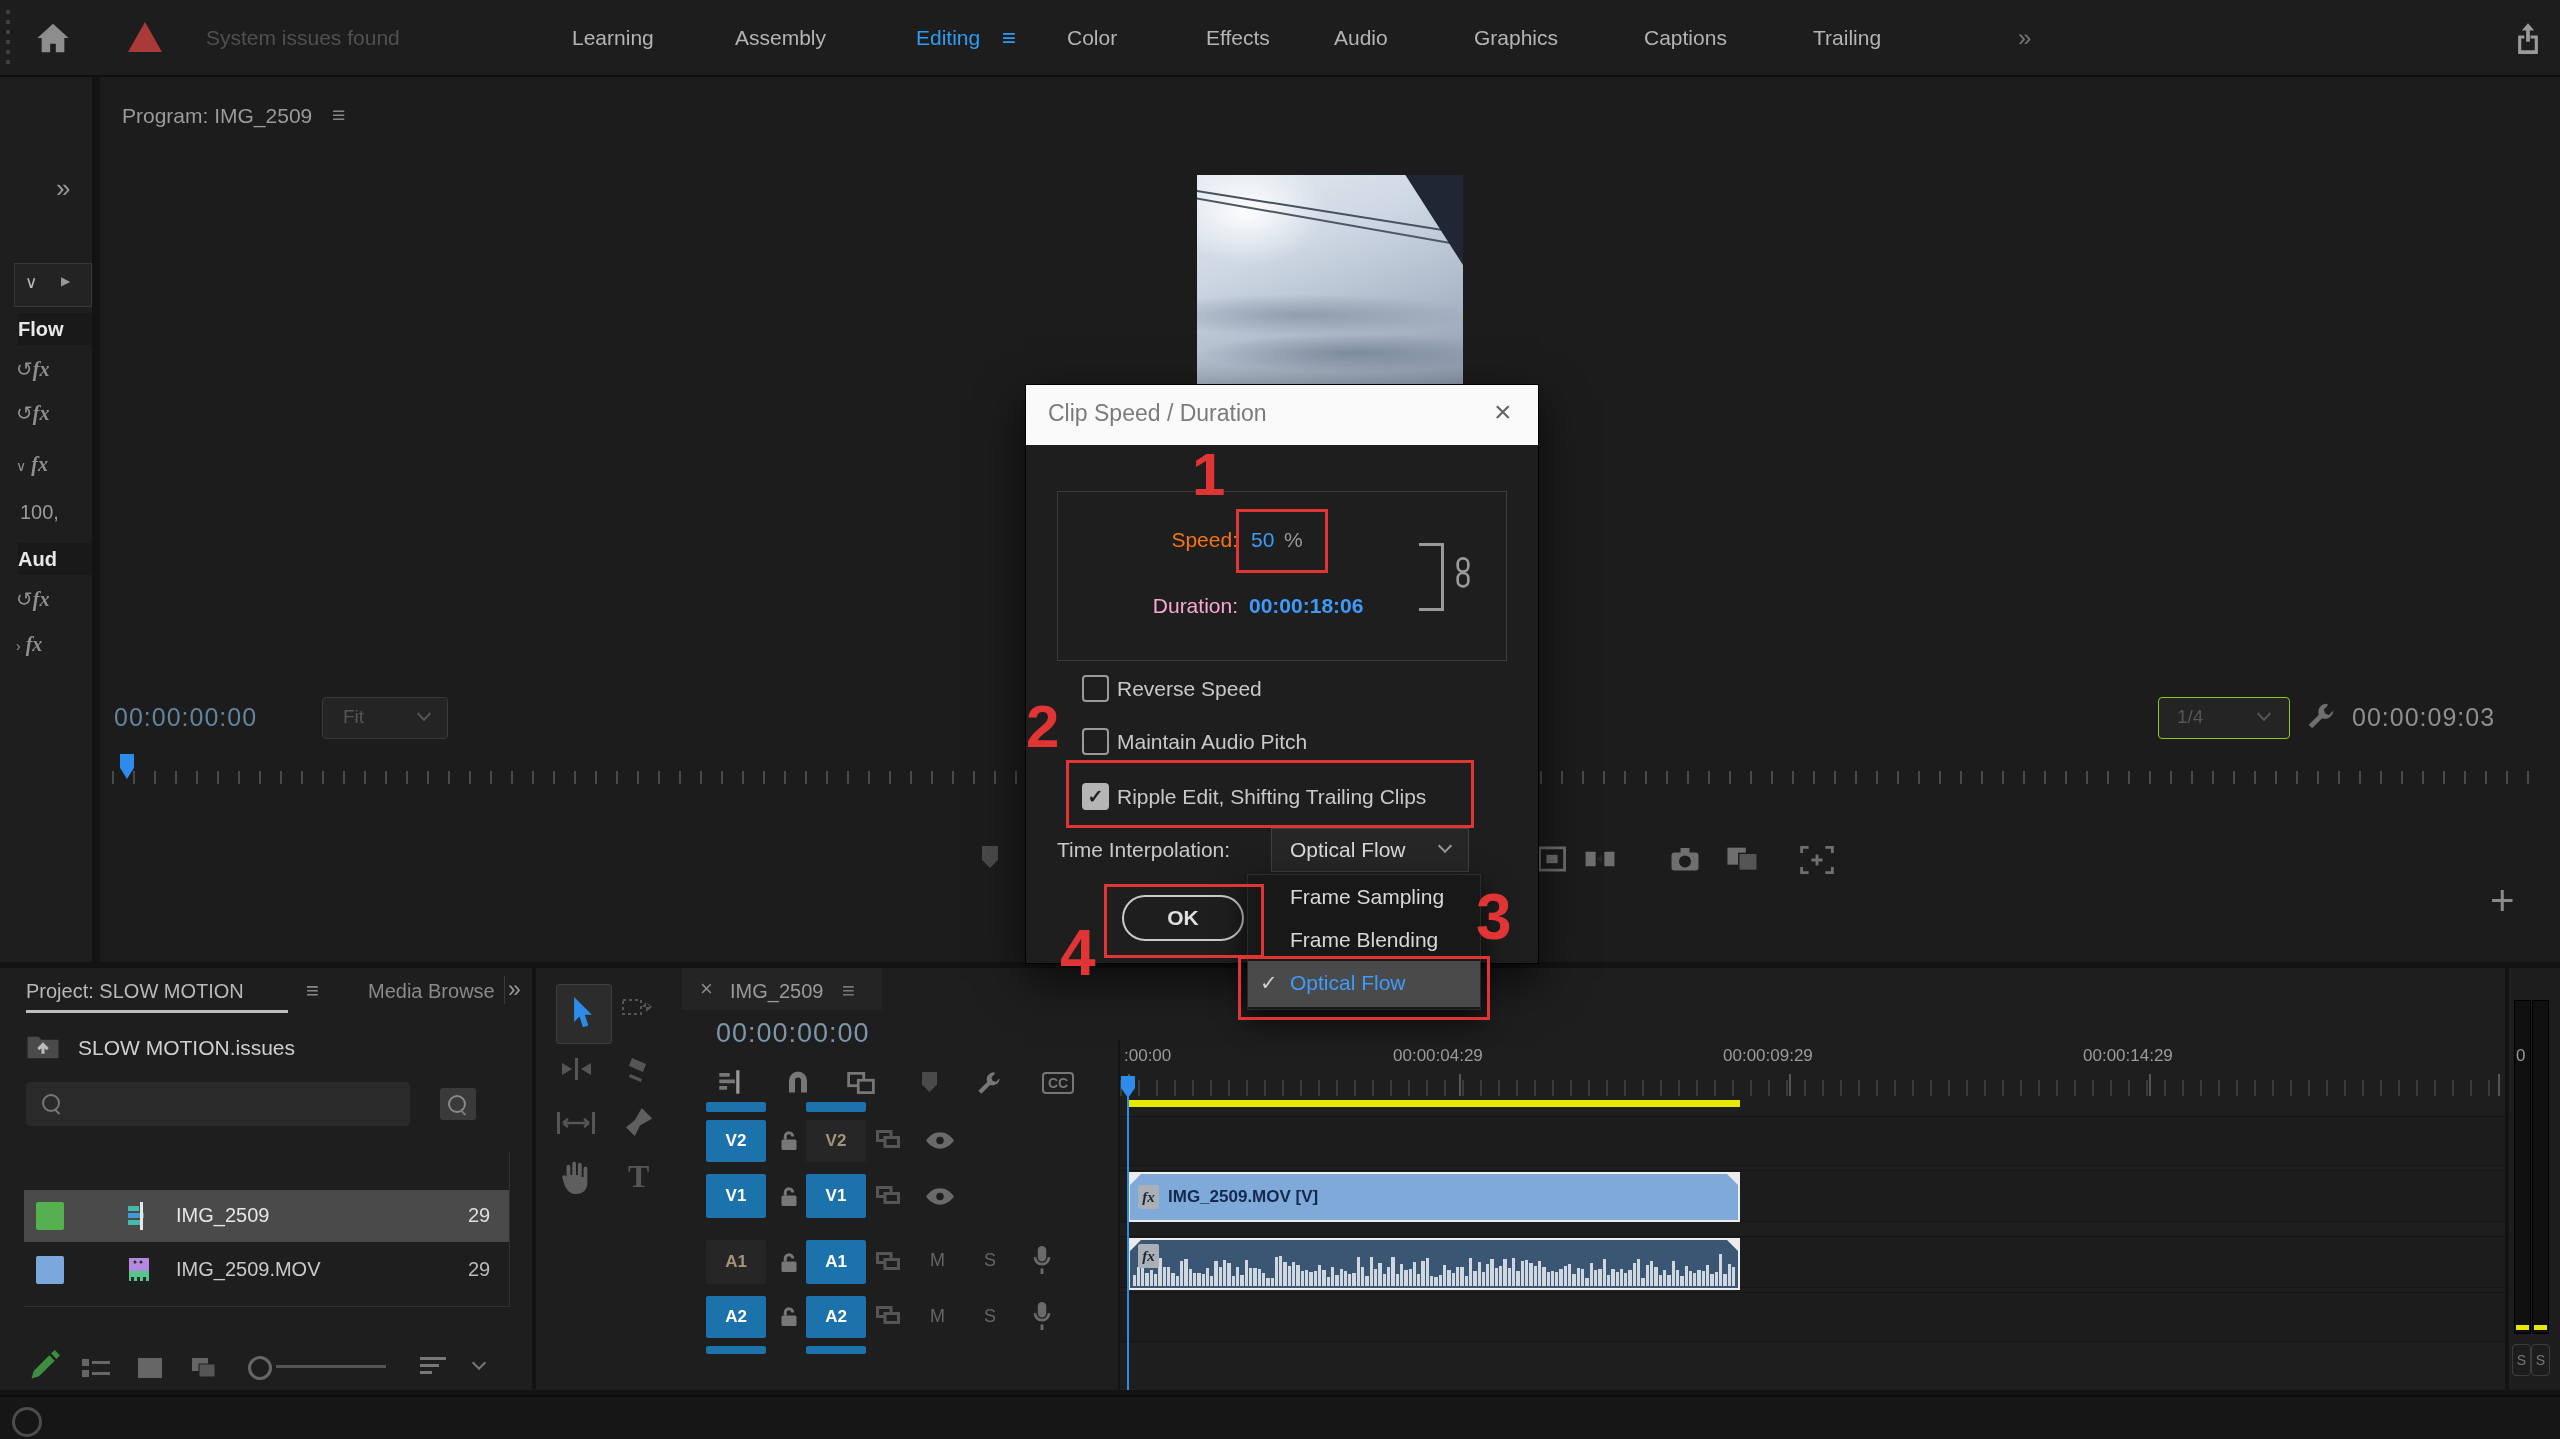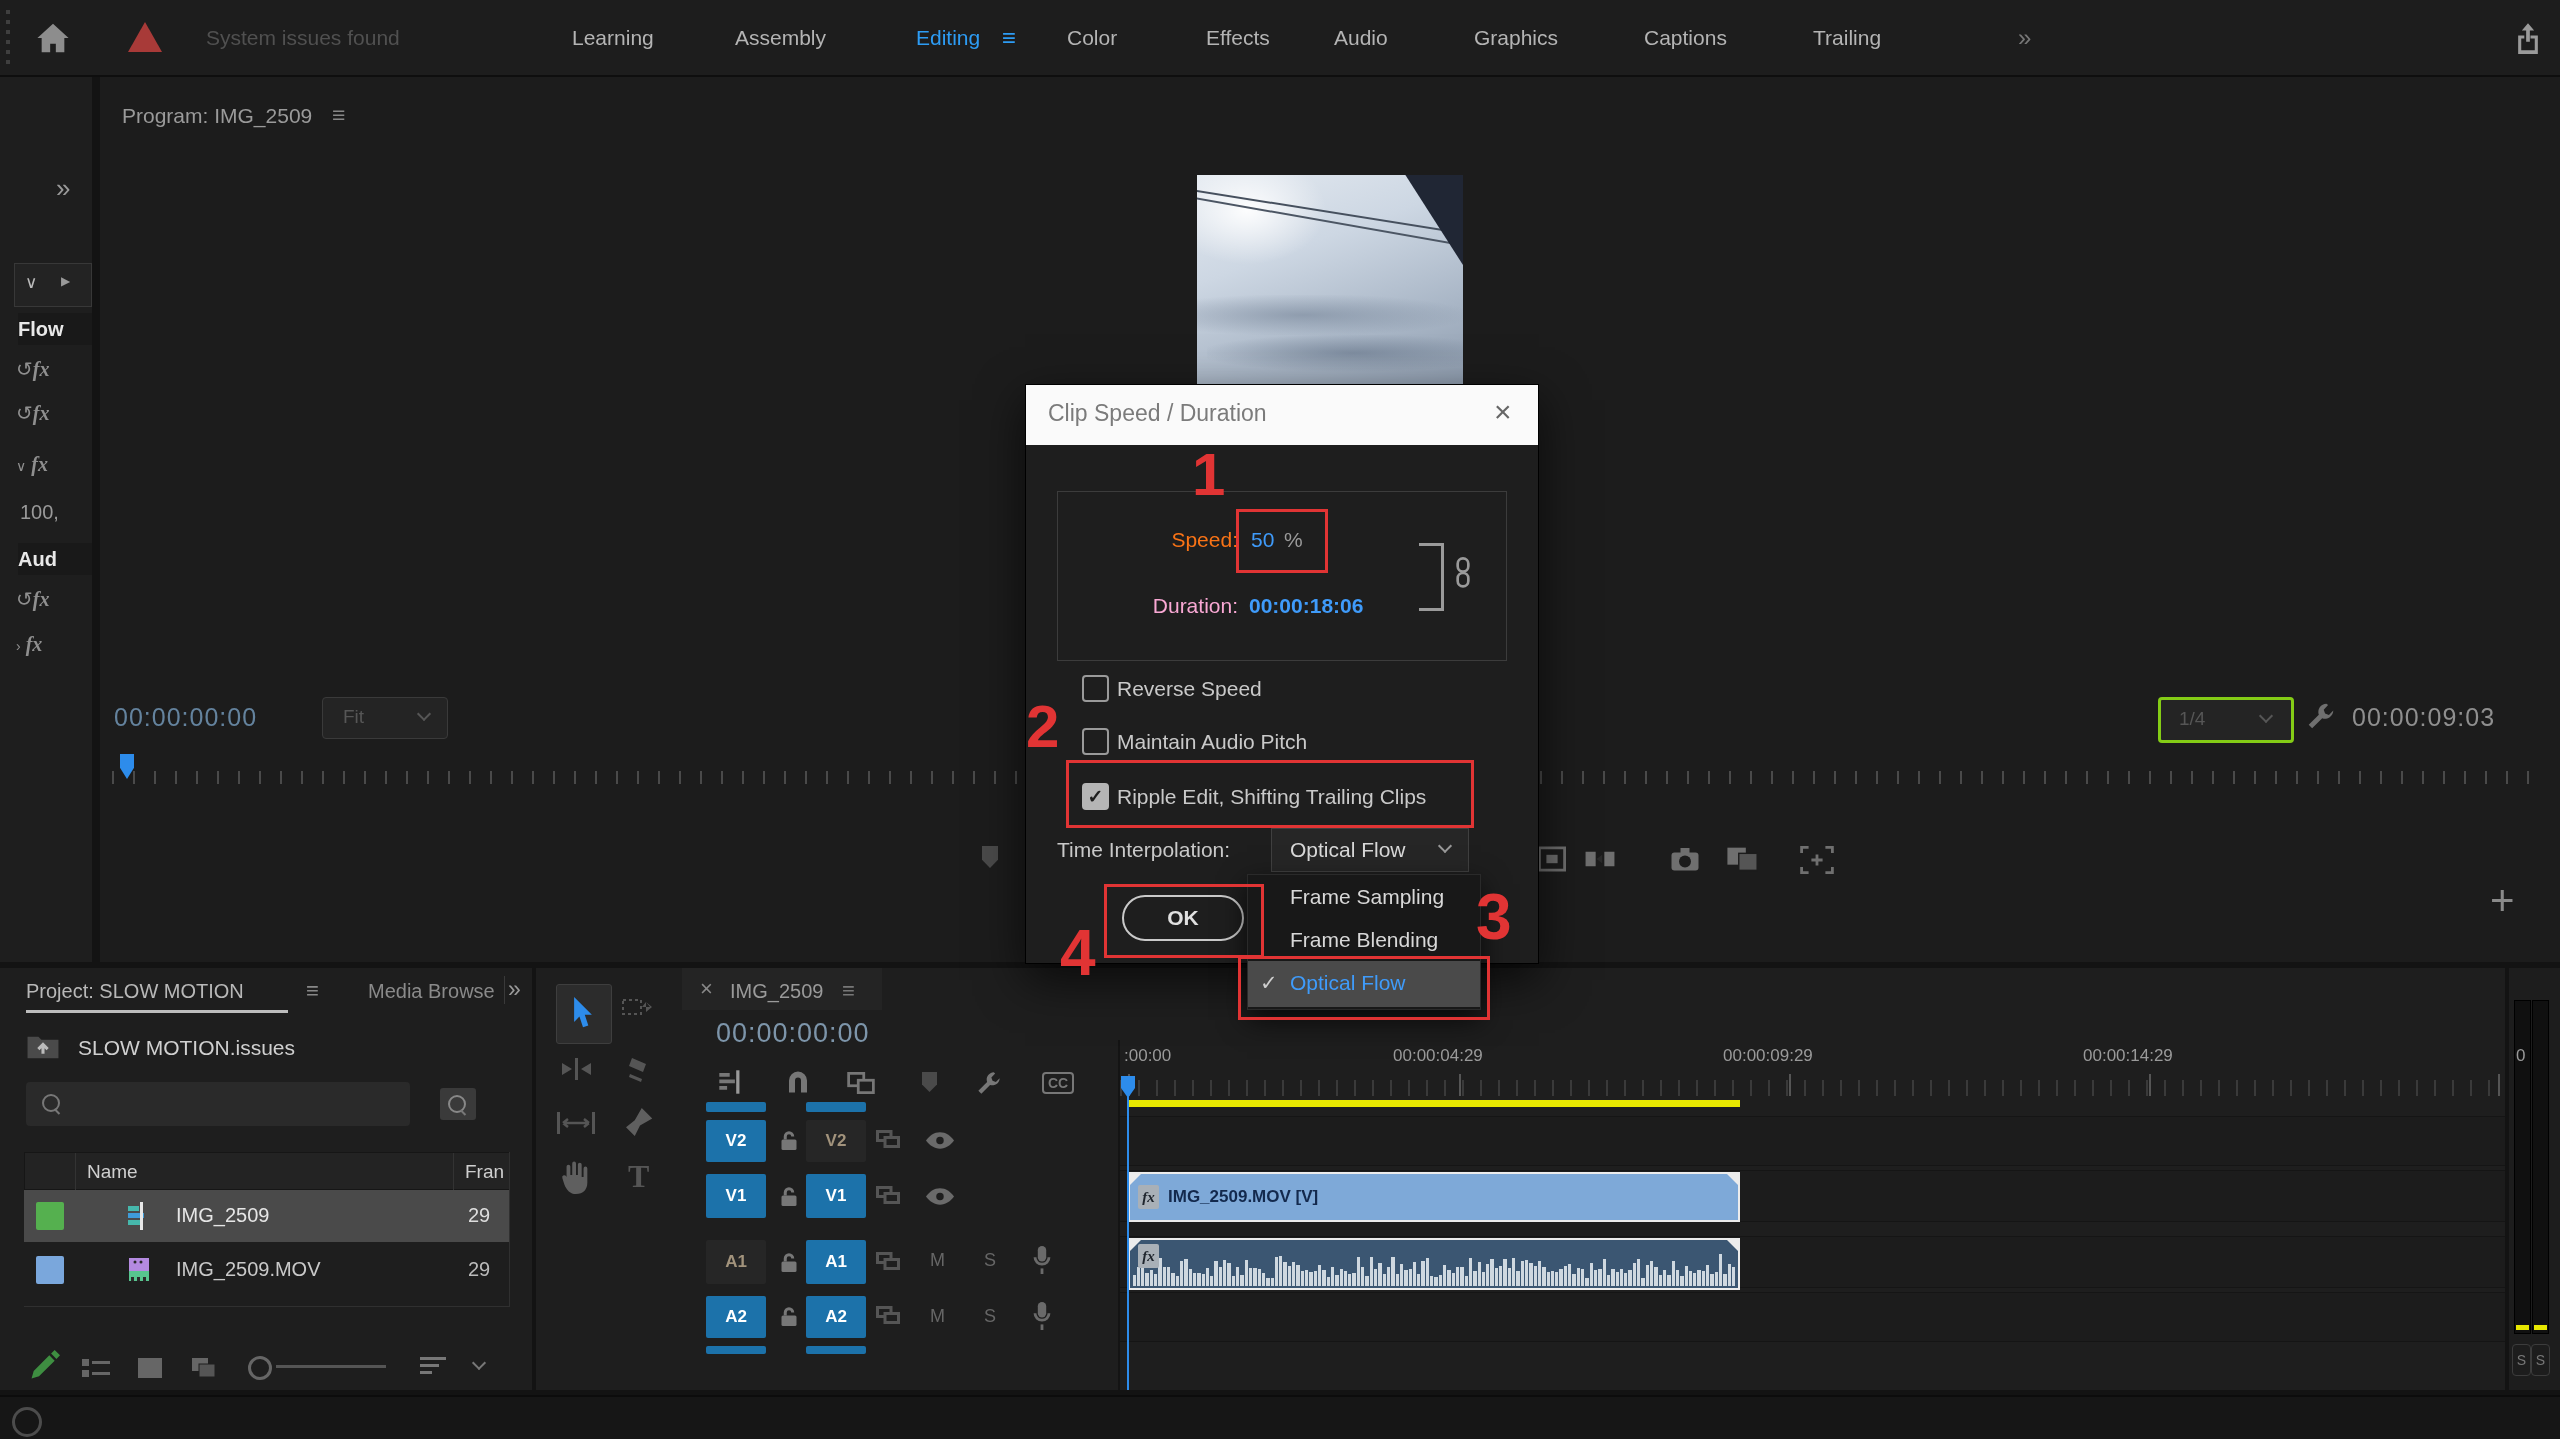--- a/index.html
+++ b/index.html
@@ -93,21 +93,21 @@
       <div class="abs" style="left:-20px;top:38px;width:330px;height:2px;background:#46505e;transform:rotate(9deg);"></div>
       <div class="abs" style="left:-20px;top:48px;width:330px;height:2px;background:#4c5664;transform:rotate(10deg);"></div>
       <div class="abs" style="right:0;top:0;width:80px;height:90px;clip-path:polygon(28% 0,100% 0,100% 100%);background:#202634;"></div>
     </div>
 
     <div class="abs nowrap" style="left:14px;top:626px;font-size:25px;color:#64839e;letter-spacing:1px;">00:00:00:00</div>
     <div class="abs" style="left:222px;top:620px;width:124px;height:40px;background:#242424;border:1px solid #3a3a3a;border-radius:4px;">
       <span class="abs nowrap" style="left:20px;top:8px;font-size:19px;color:#565656;">Fit</span>
       <span class="chev abs" style="left:96px;top:15px;border-color:#565656;"></span>
     </div>
-    <div class="abs" style="left:2058px;top:620px;width:130px;height:40px;background:#242424;border:3px solid #84cc16;border-radius:4px;">
+    <div class="abs" style="left:2058px;top:620px;width:130px;height:40px;background:#242424;border:1px solid #84cc16;border-radius:4px;">
       <span class="abs nowrap" style="left:18px;top:8px;font-size:19px;color:#565656;">1/4</span>
       <span class="chev abs" style="left:100px;top:15px;border-color:#565656;"></span>
     </div>
     <div class="abs" style="left:2206px;top:624px;">
       <svg width="30" height="30" viewBox="0 0 22 22">
           <path d="M15 2a6 6 0 0 0-5.6 8.1L2 17.5 4.5 20l7.4-7.4A6 6 0 0 0 20 7l-3.2 3.2-2.8-1-1-2.8L16.2 3z" fill="#6f6f6f"></path>
         </svg>
     </div>
     <div class="abs nowrap" style="left:2252px;top:626px;font-size:25px;color:#8f8f8f;letter-spacing:1px;">00:00:09:03</div>
 
@@ -165,26 +165,20 @@
     </div>
     <div class="abs nowrap" style="left:78px;top:68px;font-size:21px;color:#d0d0d0;">SLOW MOTION.issues</div>
 
     <div class="abs" style="left:26px;top:114px;width:384px;height:44px;background:#2a2a2a;border-radius:4px;">
       <span class="lens abs" style="left:16px;top:12px;"></span>
     </div>
     <div class="abs" style="left:440px;top:120px;width:36px;height:32px;background:#3a3a3a;border-radius:3px;">
       <span class="lens" style="margin:7px 0 0 8px;border-color:#888;"></span>
     </div>
 
-    <div class="abs" style="left:24px;top:184px;width:486px;height:38px;background:#232323;border:1px solid #161616;box-sizing:border-box;">
-      <div class="abs" style="left:50px;top:0;width:1px;height:38px;background:#333;"></div>
-      <span class="abs nowrap" style="left:62px;top:8px;font-size:19px;color:#cfcfcf;">Name</span>
-      <div class="abs" style="left:428px;top:0;width:1px;height:38px;background:#333;"></div>
-      <span class="abs nowrap" style="left:440px;top:8px;font-size:19px;color:#cfcfcf;">Fran</span>
-    </div>
 
     <div class="abs" style="left:24px;top:222px;width:486px;height:52px;background:#4a4a4a;">
       <div class="abs" style="left:12px;top:12px;width:28px;height:28px;background:#55b04f;border-radius:2px;"></div>
       <div class="abs" style="left:102px;top:12px;width:30px;height:28px;">
         <svg width="30" height="28" viewBox="0 0 30 28">
             <rect x="2" y="4" width="11" height="5" fill="#46b8ac"></rect>
             <rect x="2" y="11" width="16" height="5" fill="#3f9bd8"></rect>
             <rect x="2" y="18" width="13" height="5" fill="#46b8ac"></rect>
             <rect x="14" y="0" width="3" height="28" fill="#e8e8e8"></rect>
           </svg>

